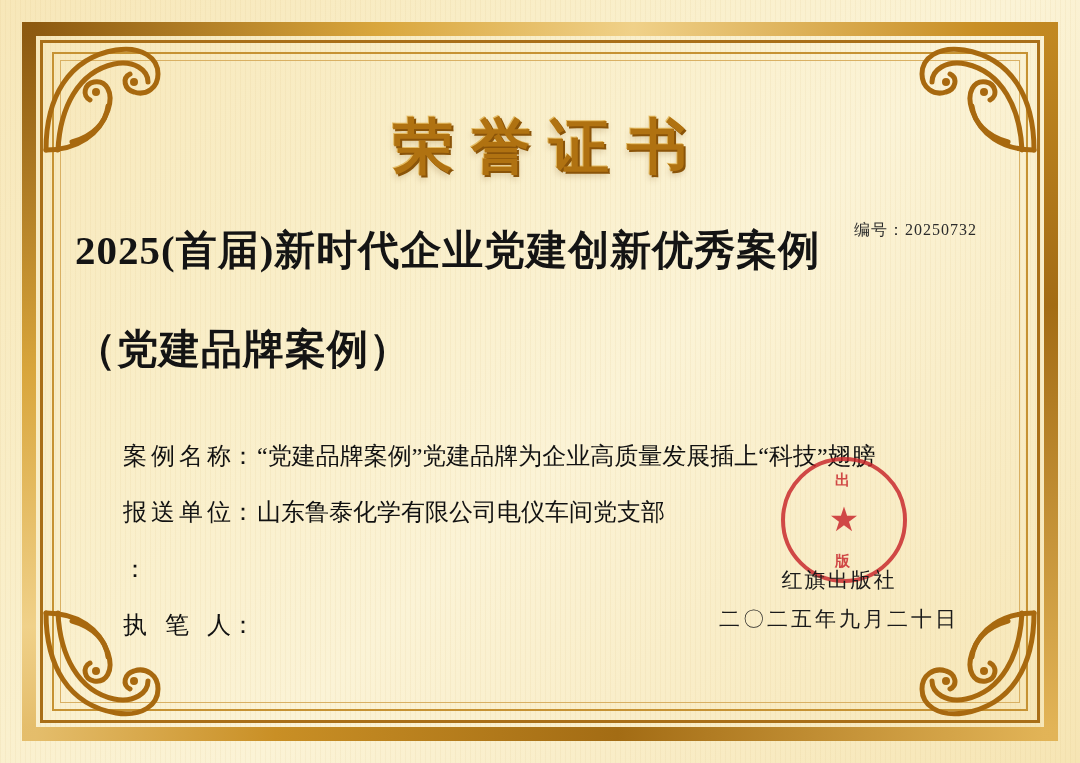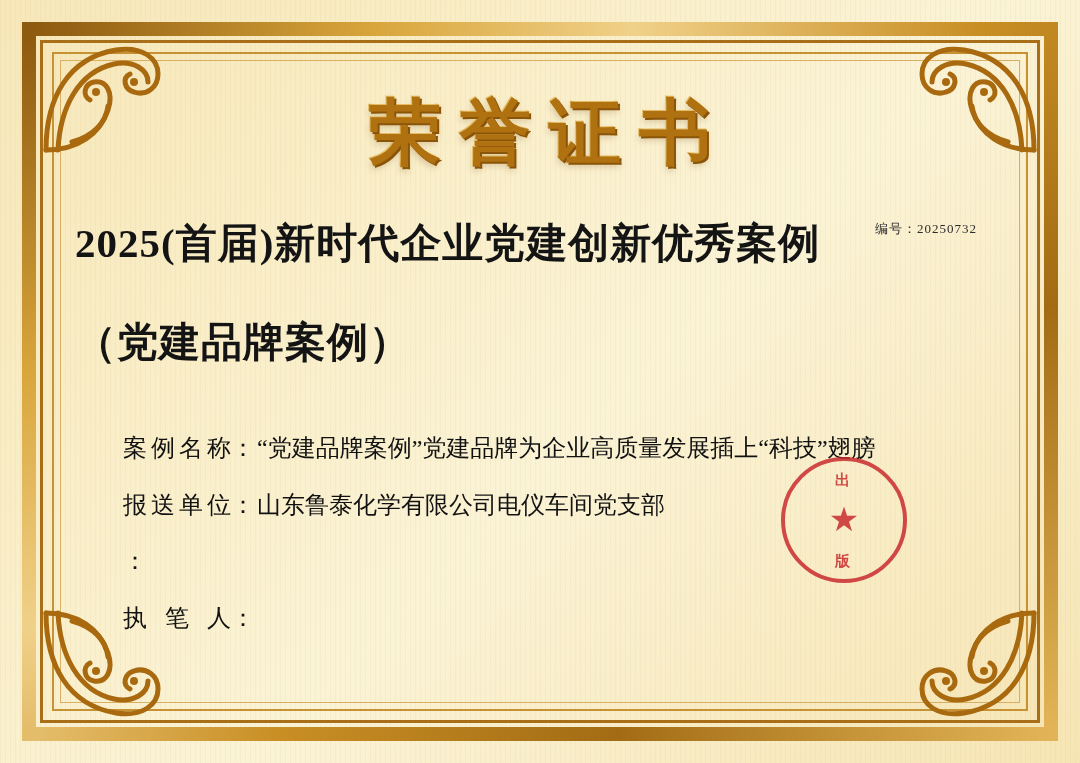--- a/index.html
+++ b/index.html
@@ -62,38 +62,38 @@
   .corner.bl { left: 38px;  bottom: 38px; transform: scaleY(-1); }
   .corner.br { right: 38px; bottom: 38px; transform: scale(-1,-1); }
 
   
   .content {
     position: absolute;
     left: 75px; top: 72px; right: 75px; bottom: 72px;
   }
   .main-title {
     text-align: center;
-    margin-top: 24px;
+    margin-top: 44px;
     font-family: "Liberation Serif", "DejaVu Serif", serif;
-    font-size: 72px;
+    font-size: 60px;
     font-weight: bold;
     letter-spacing: 18px;
     color: #b07211;
     text-shadow:
       2px 2px 0 #8a5409,
       -1px -1px 0 #e4bb62,
       0 4px 6px rgba(120,70,10,0.25);
     line-height: 1.05;
     padding-left: 18px;
   }
   .serial {
     position: absolute;
     right: 28px;
     top: 148px;
-    font-size: 13px;
+    font-size: 16px;
     color: #2b2b2b;
     letter-spacing: 1px;
   }
   .award-title {
     margin-top: 42px;
     text-align: left;
     font-size: 41px;
     font-weight: bold;
     color: #141414;
     line-height: 1.45;
@@ -260,15 +260,19 @@
       </div>
 
     </div>
 
     <div class="seal">
       <div class="seal-text-top">出</div>
       <div class="seal-star">★</div>
       <div class="seal-text-bottom">版</div>
     </div>
 
+    <div class="sign-block">
+      <div class="sign-issuer">红旗出版社</div>
+      <div class="sign-date">二〇二五年九月二十日</div>
+    </div>
 
   </div>
 </div>
 
 </body></html>

